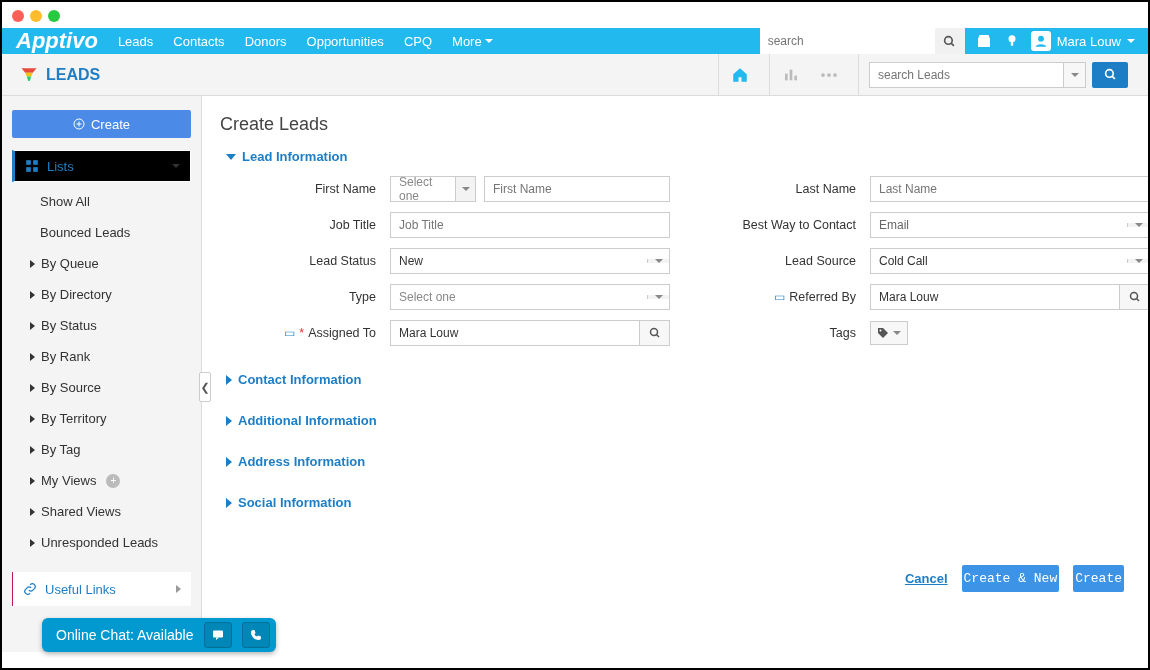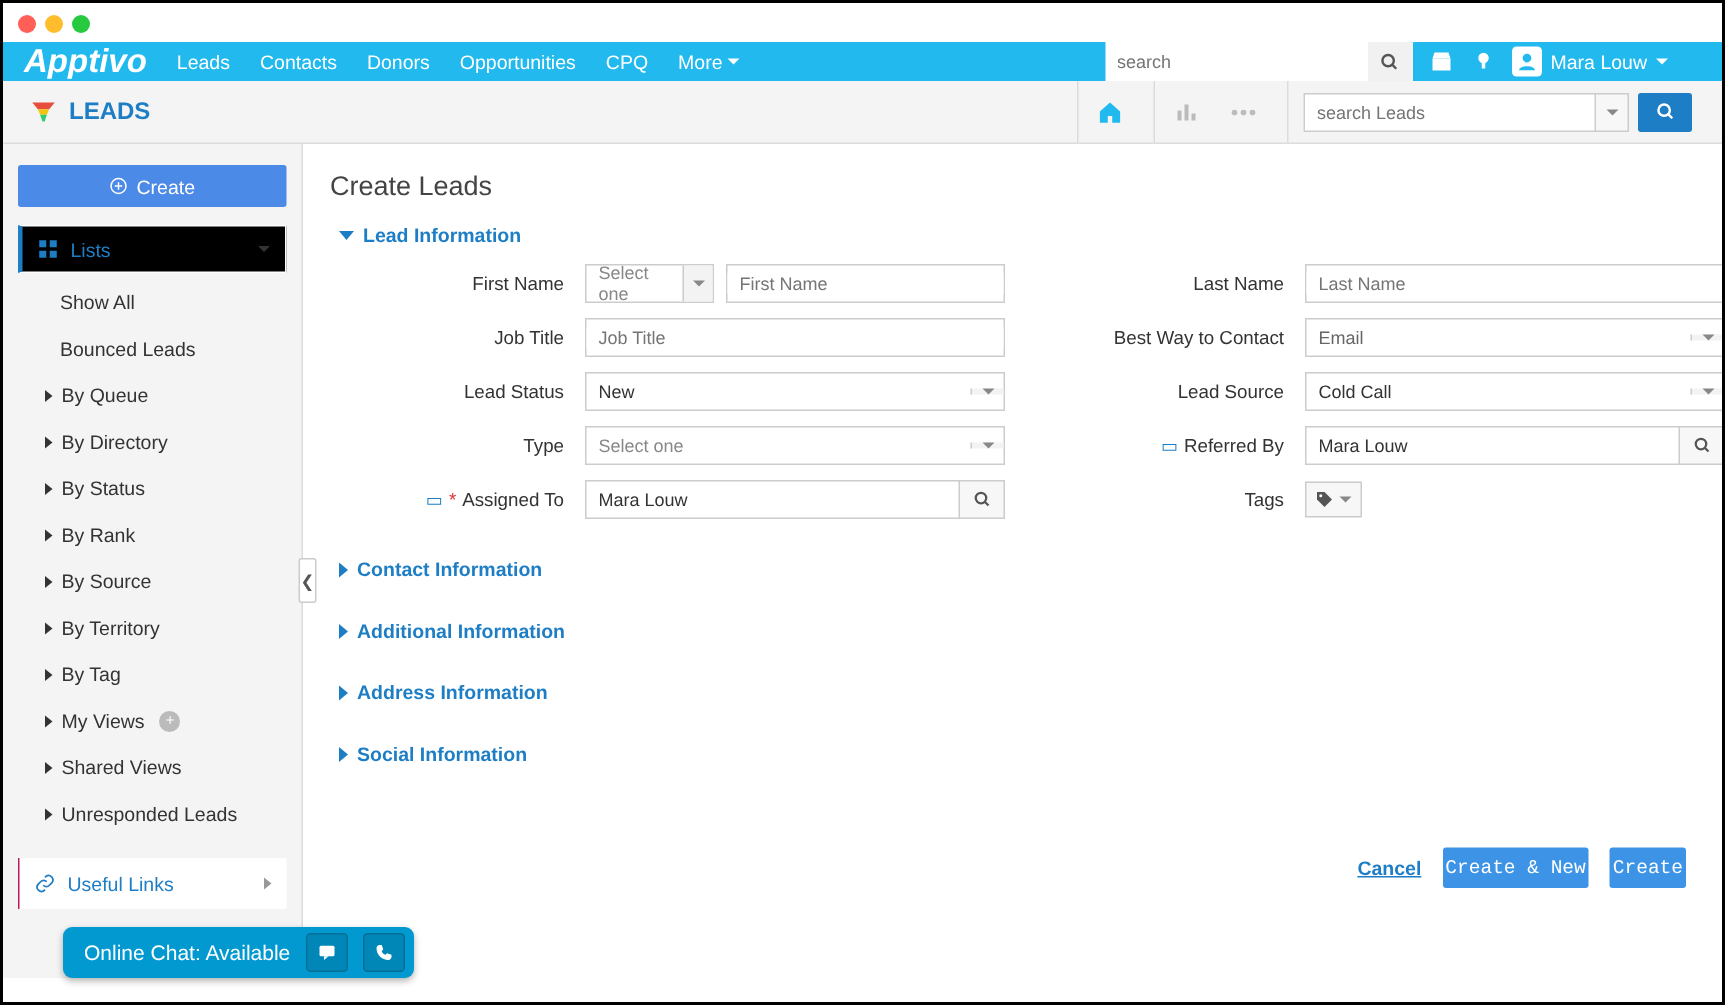--- a/index.html
+++ b/index.html
@@ -8,21 +8,21 @@
   .mac-dots { position:absolute; top:8px; left:10px; display:flex; gap:6px; z-index:10;}
   .mac-dot { width:12px; height:12px; border-radius:50%; }
   .dot-red{background:#ff5f56;} .dot-yellow{background:#ffbd2e;} .dot-green{background:#27c93f;}
   .topbar { background:#21b9ee; height:26px; margin-top:26px; display:flex; align-items:center; color:#fff; font-size:13px; }
   .logo { font-size:22px; font-weight:bold; font-style:italic; padding:0 14px 0 14px; font-family: 'Arial Rounded MT Bold', Arial, sans-serif; position:relative;}
   .nav-items { display:flex; gap:20px; margin-left:6px; }
   .nav-item { cursor:pointer; }
   .nav-more { display:flex; align-items:center; gap:3px;}
   .caret-down { width:0;height:0;border-left:4px solid transparent;border-right:4px solid transparent;border-top:4px solid #fff; display:inline-block;}
   .caret-down-dark { border-top-color:#888; }
-  .top-right { margin-left:auto; display:flex; align-items:center; gap:10px; padding-right:36px;}
+  .top-right { margin-left:auto; display:flex; align-items:center; gap:10px; padding-right:13px;}
   .global-search { display:flex; }
   .global-search input { width:175px; height:26px; border:none; padding:0 8px; font-size:12px; outline:none;}
   .global-search .btn { width:30px; height:26px; background:#f1f1f1; display:flex; align-items:center; justify-content:center; cursor:pointer; color:#555;}
   .top-icon { width:18px; height:18px; cursor:pointer; display:flex; align-items:center; justify-content:center; color:#fff; font-size:14px;}
   .user-block { display:flex; align-items:center; gap:6px; cursor:pointer;}
   .user-avatar { width:20px; height:20px; background:#fff; border-radius:3px; display:flex; align-items:center; justify-content:center; color:#21b9ee; font-size:11px;}
   
   .subbar { height:42px; background:#f4f4f4; border-bottom:1px solid #dcdcdc; display:flex; align-items:center; }
   .leads-title { display:flex; align-items:center; gap:8px; font-size:16px; color:#1d7ec5; font-weight:bold; padding-left:18px; width:200px;}
   .funnel-icon { width:18px; height:18px; }

